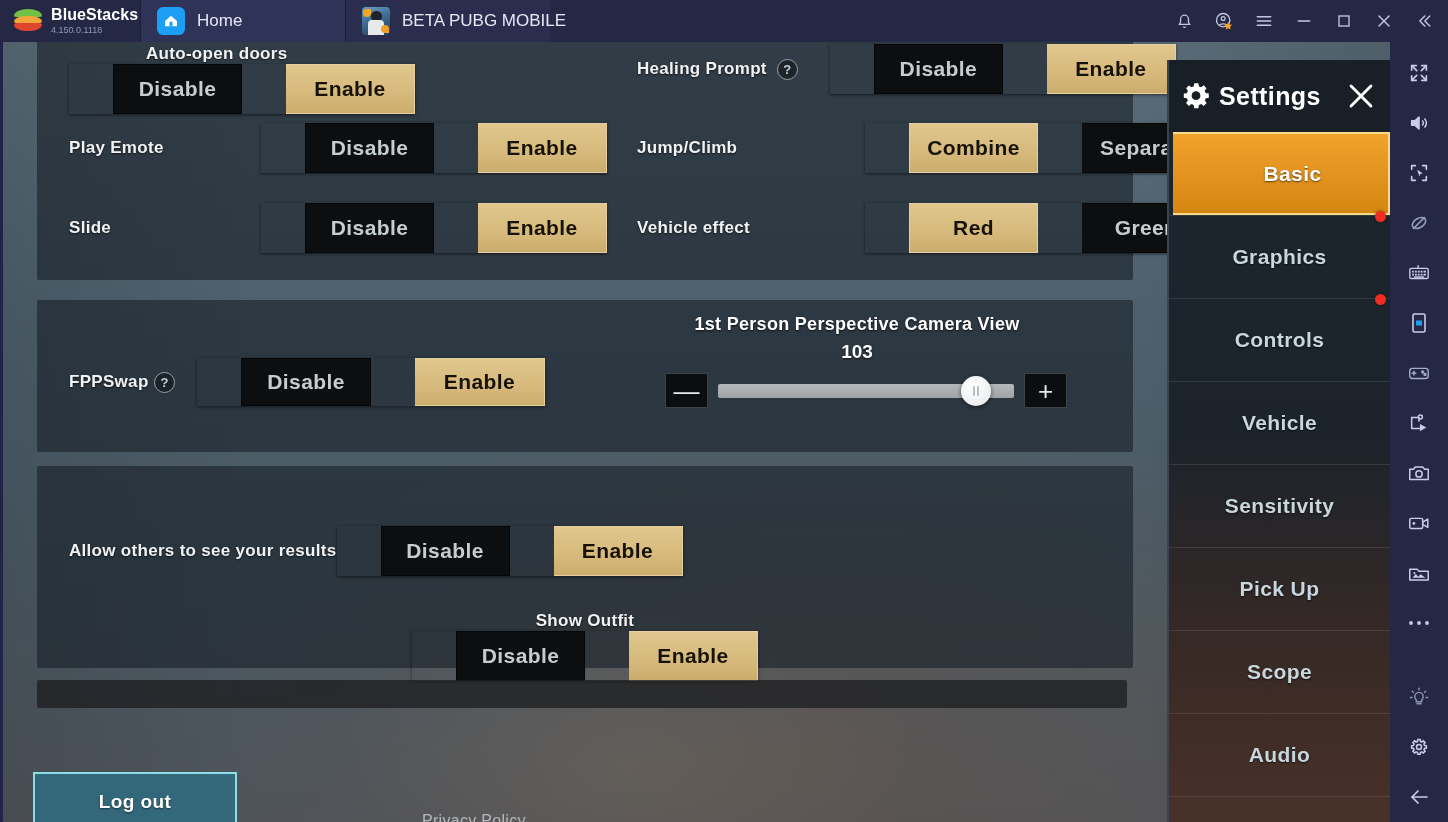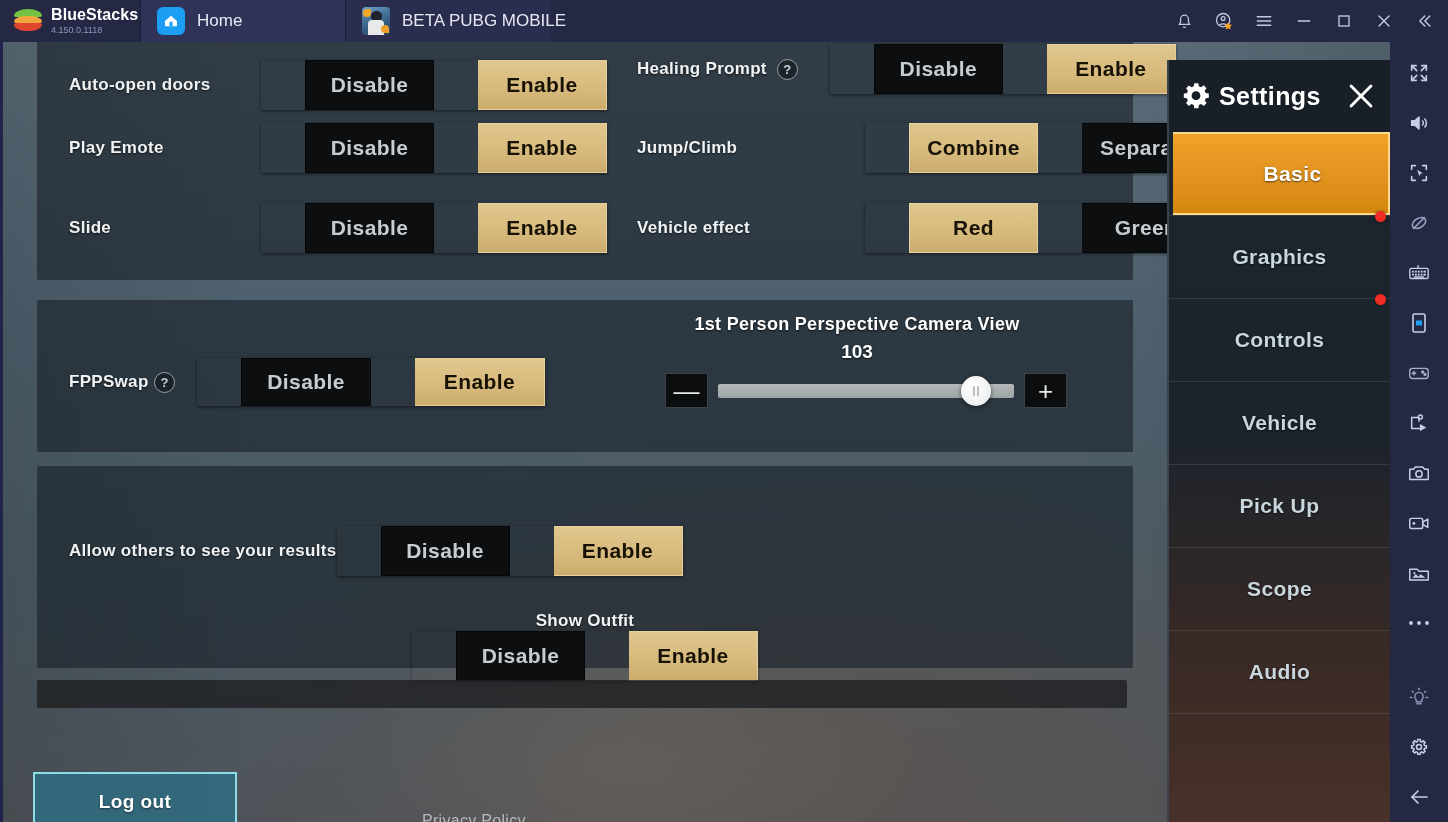--- a/index.html
+++ b/index.html
@@ -144,21 +144,21 @@
     cursor: default; border: 1px solid rgba(0,0,0,.55); margin-left: 44px;
   }
   .seg .opt.off { background: #0c0e10; color: #c6cdd1; }
   .seg .opt.on  {
     background: linear-gradient(180deg,#e0c78d 0%, #d6b97c 60%, #cbac6c 100%);
     color: #181206; border-color: #e6d0a0;
   }
   .seg .opt + .opt { border-left: none; }
 
   
-  #row-autoopen  { left: 32px; top: 28px; }
+  #row-autoopen  { left: 32px; top: 12px; flex-direction: column; }
   #row-playemote { left: 32px; top: 91px; }
   #row-slide     { left: 32px; top: 171px; }
   #row-healing   { left: 600px; top: 12px; }
   #row-jump      { left: 600px; top: 91px; }
   #row-damage    { left: 600px; top: 171px; }
 
   .left-col .row-label  { width: 192px; }
   .right-col .row-label { width: 164px; }
   .right-col.wide .row-label { width: 195px; }
 
@@ -517,20 +517,23 @@
       <span class="mlabel">Graphics</span>
     </div>
     <div class="menu-item">
       <span class="dot"></span>
       <span class="mlabel">Controls</span>
     </div>
     <div class="menu-item">
       <span class="mlabel">Vehicle</span>
     </div>
     <div class="menu-item">
+      <span class="mlabel">Sensitivity</span>
+    </div>
+    <div class="menu-item">
       <span class="mlabel">Pick Up</span>
     </div>
     <div class="menu-item">
       <span class="mlabel">Scope</span>
     </div>
     <div class="menu-item">
       <span class="mlabel">Audio</span>
     </div>
     <div class="menu-item"></div>
   </div>

